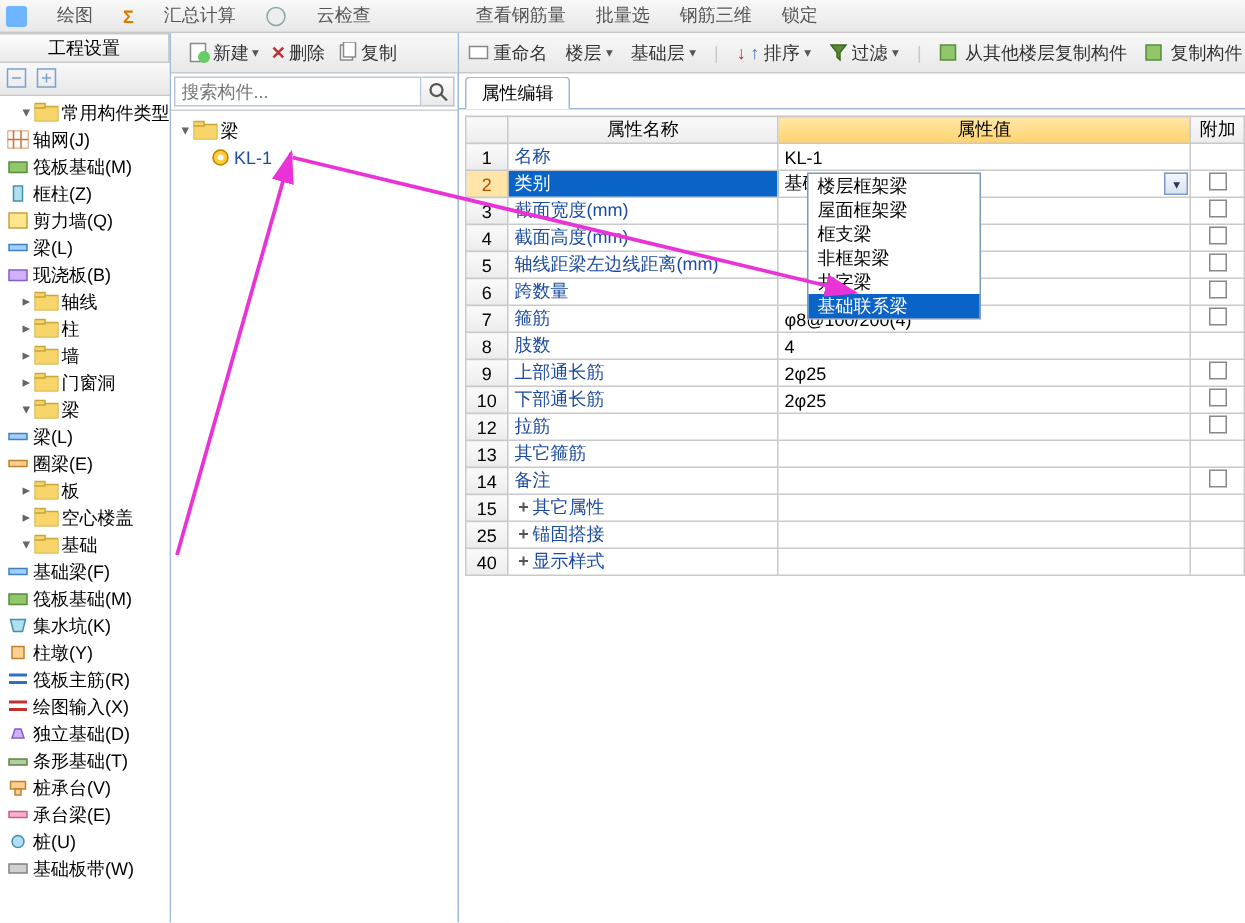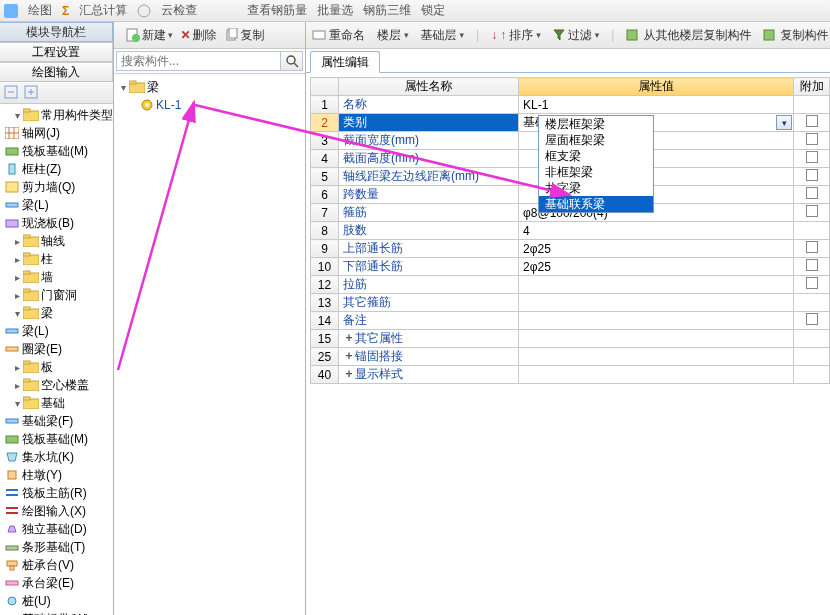--- a/index.html
+++ b/index.html
@@ -12,21 +12,21 @@
       overflow: hidden;
       position: relative;
     }
     .topbar {
       height: 22px;
       background: linear-gradient(#f8f8f8,#e8e8e8);
       border-bottom: 1px solid #c9c9c9;
       display: flex;
       align-items: center;
       padding-left: 4px;
-      gap: 10px;
+      gap: 20px;
       color: #555;
       overflow: hidden;
       white-space: nowrap;
     }
     .topbar .ticon { width:14px; height:14px; display:inline-block; }
     .main { display: flex; height: calc(100% - 22px); }
     
     .left {
       width: 168px;
       background: #f5f6f7;
@@ -169,23 +169,21 @@
   <span style="flex:0 0 30px;"></span>
   <span>查看钢筋量</span>
   <span>批量选</span>
   <span>钢筋三维</span>
   <span>锁定</span>
 </div>
 
 <div class="main">
 
   <div class="left">
-    <div class="nav-header">模块导航栏</div>
     <div class="nav-btn">工程设置</div>
-    <div class="nav-btn">绘图输入</div>
     <div class="nav-toolbar">
       <span class="t"><svg width="14" height="14">
             <rect x="1" y="1" width="12" height="12" fill="none" stroke="#7aa0d0"></rect>
             <line x1="4" y1="7" x2="10" y2="7" stroke="#7aa0d0"></line>
           </svg></span>
       <span class="t"><svg width="14" height="14">
             <rect x="1" y="1" width="12" height="12" fill="none" stroke="#7aa0d0"></rect>
             <line x1="4" y1="7" x2="10" y2="7" stroke="#7aa0d0"></line>
             <line x1="7" y1="4" x2="7" y2="10" stroke="#7aa0d0"></line>
           </svg></span>

